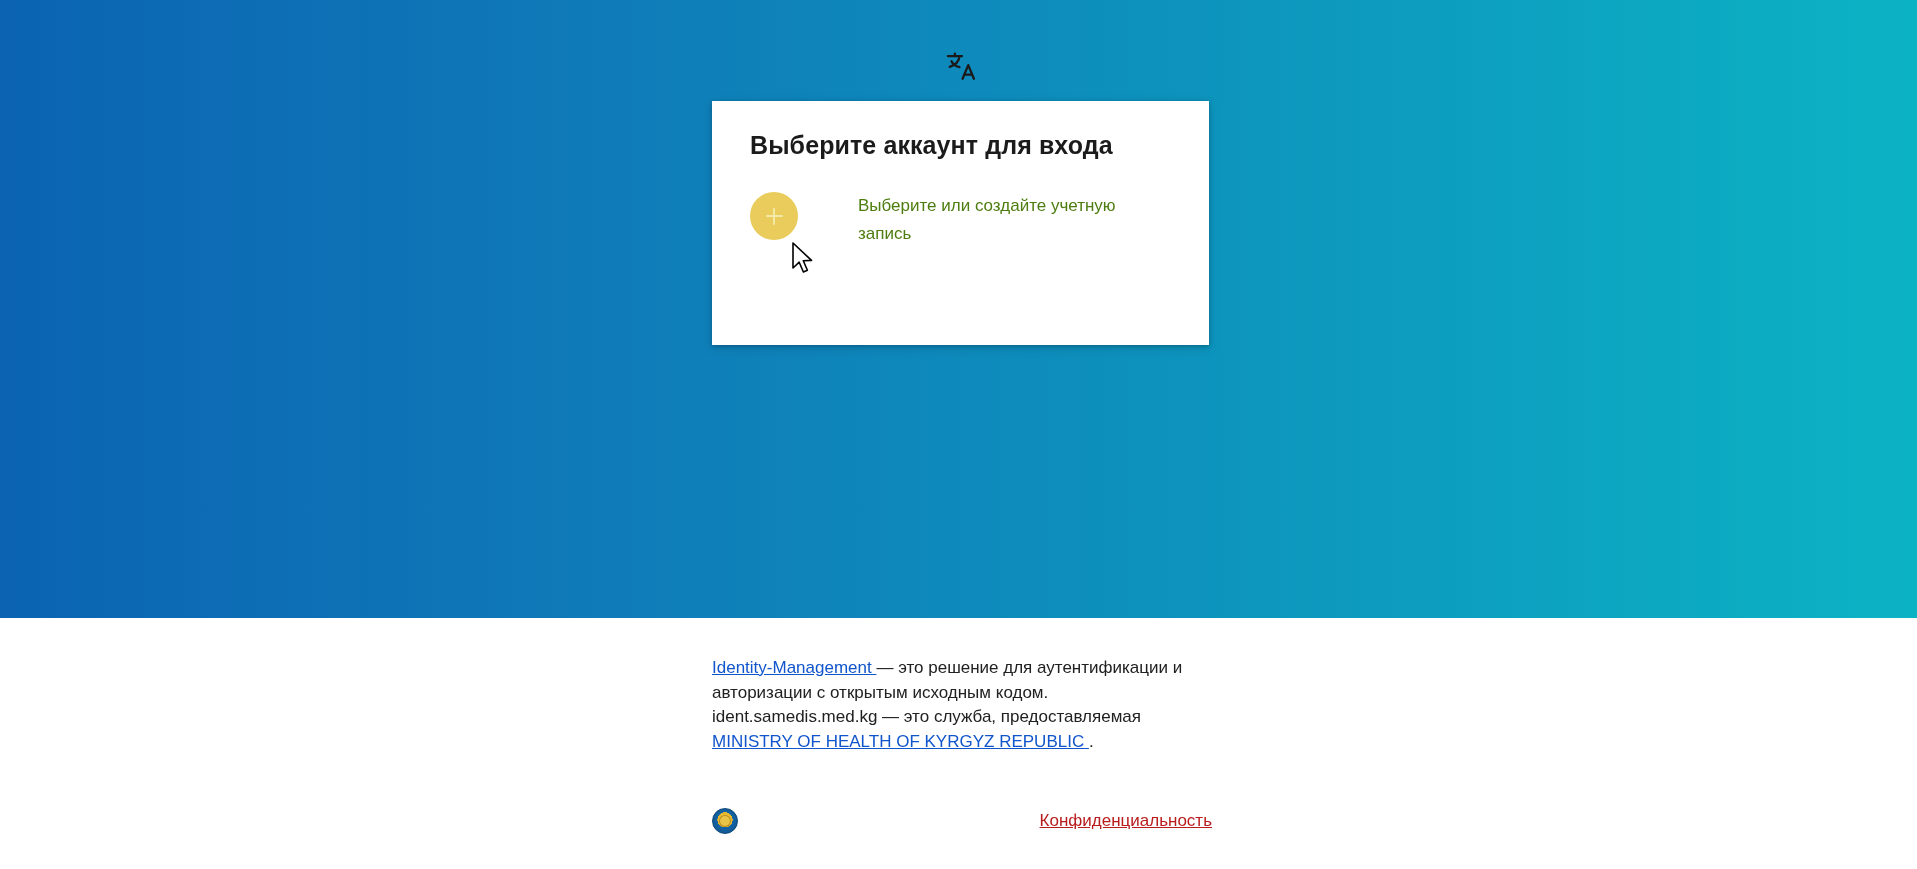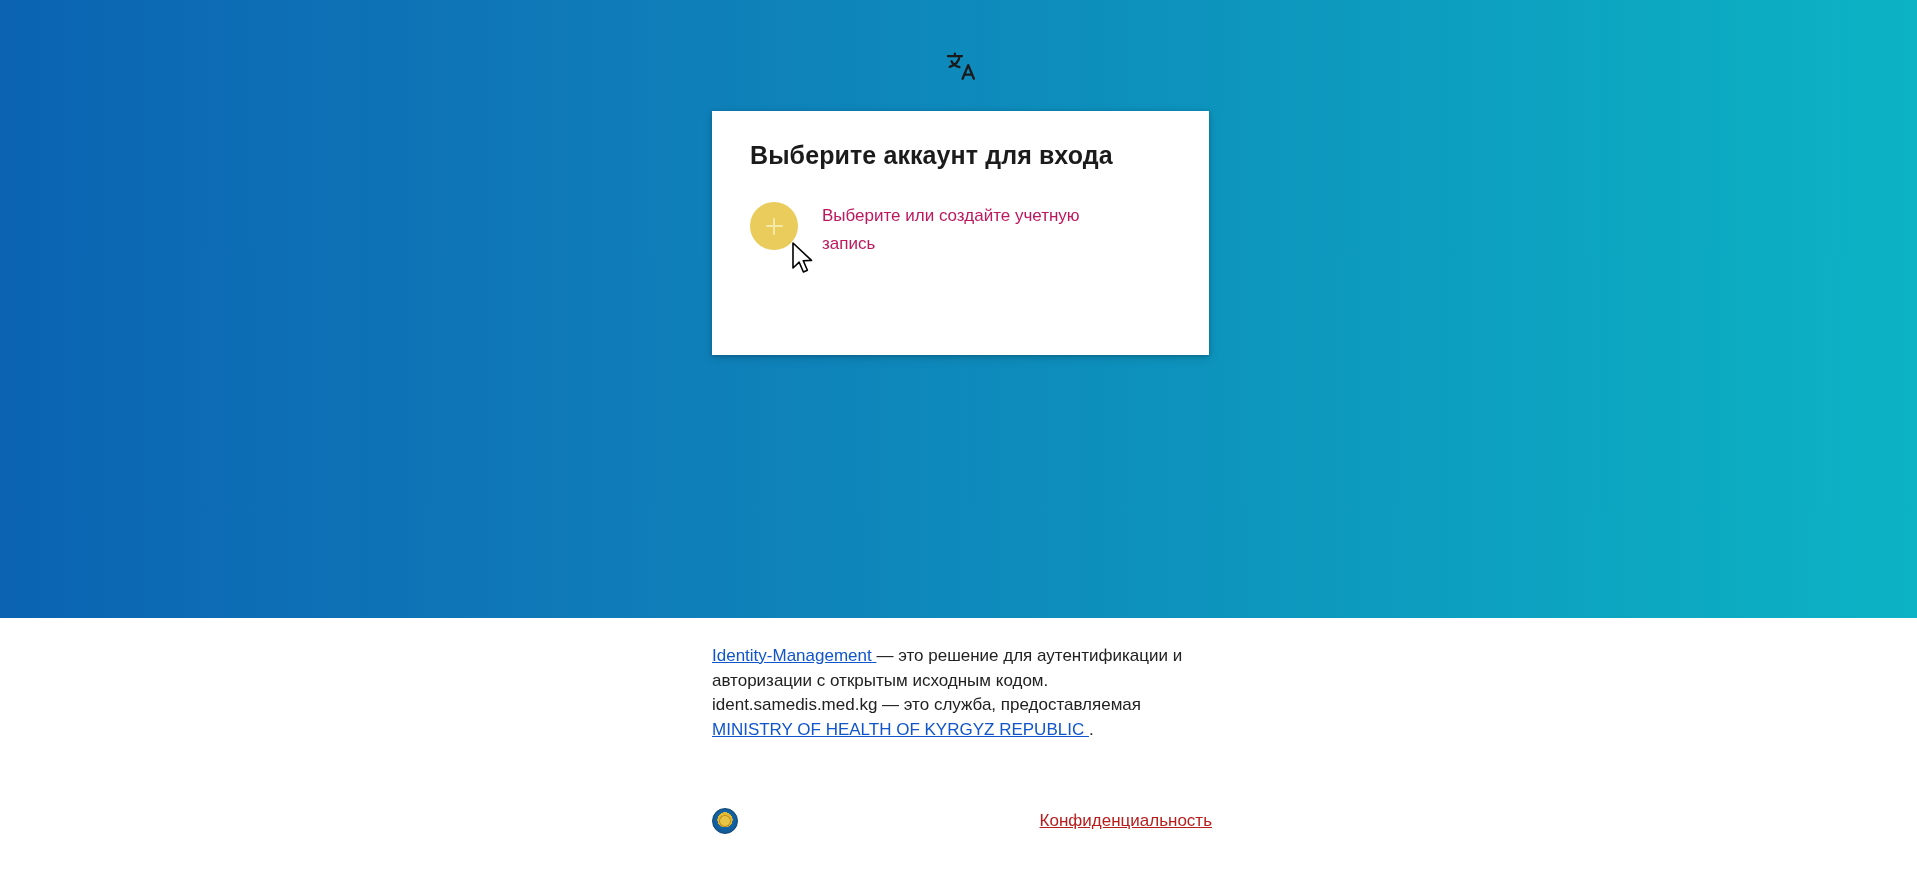--- a/index.html
+++ b/index.html
@@ -38,21 +38,21 @@
     display: flex;
     align-items: center;
     justify-content: center;
   }
   .lang-icon svg { display:block; }
 
   
   .card {
     position: absolute;
     left: 712px;
-    top: 111px;
+    top: 101px;
     width: 497px;
     height: 244px;
     background: #ffffff;
     box-shadow: 0 1px 4px rgba(0,0,0,0.22), 0 3px 10px rgba(0,0,0,0.13);
   }
 
   .card-title {
     position: absolute;
     left: 38px;
     top: 30px;
@@ -88,24 +88,24 @@
   .add-avatar::after {
     content: "";
     position: absolute;
     background: #f5e9a8;
     border-radius: 1px;
   }
   .add-avatar::before { width: 17px; height: 2px; }
   .add-avatar::after  { width: 2px; height: 17px; }
 
   .account-label {
-    margin-left: 24px;
+    margin-left: 60px;
     font-size: 17px;
     line-height: 1.62;
-    color: #be185d;
+    color: #4d7c0f;
     max-width: 312px;
   }
 
   
   .cursor {
     position: absolute;
     left: 791px;
     top: 242px;
     width: 24px;
     height: 36px;
@@ -127,20 +127,21 @@
     left: 712px;
     top: 26px;
     width: 500px;
   }
 
   .footer-text {
     font-size: 17px;
     line-height: 1.45;
     color: #212121;
     max-width: 495px;
+    margin-top: 12px;
   }
 
   .footer-text a,
   .link {
     color: #1155cc;
     text-decoration: underline;
     cursor: pointer;
   }
 
   .footer-bottom {

